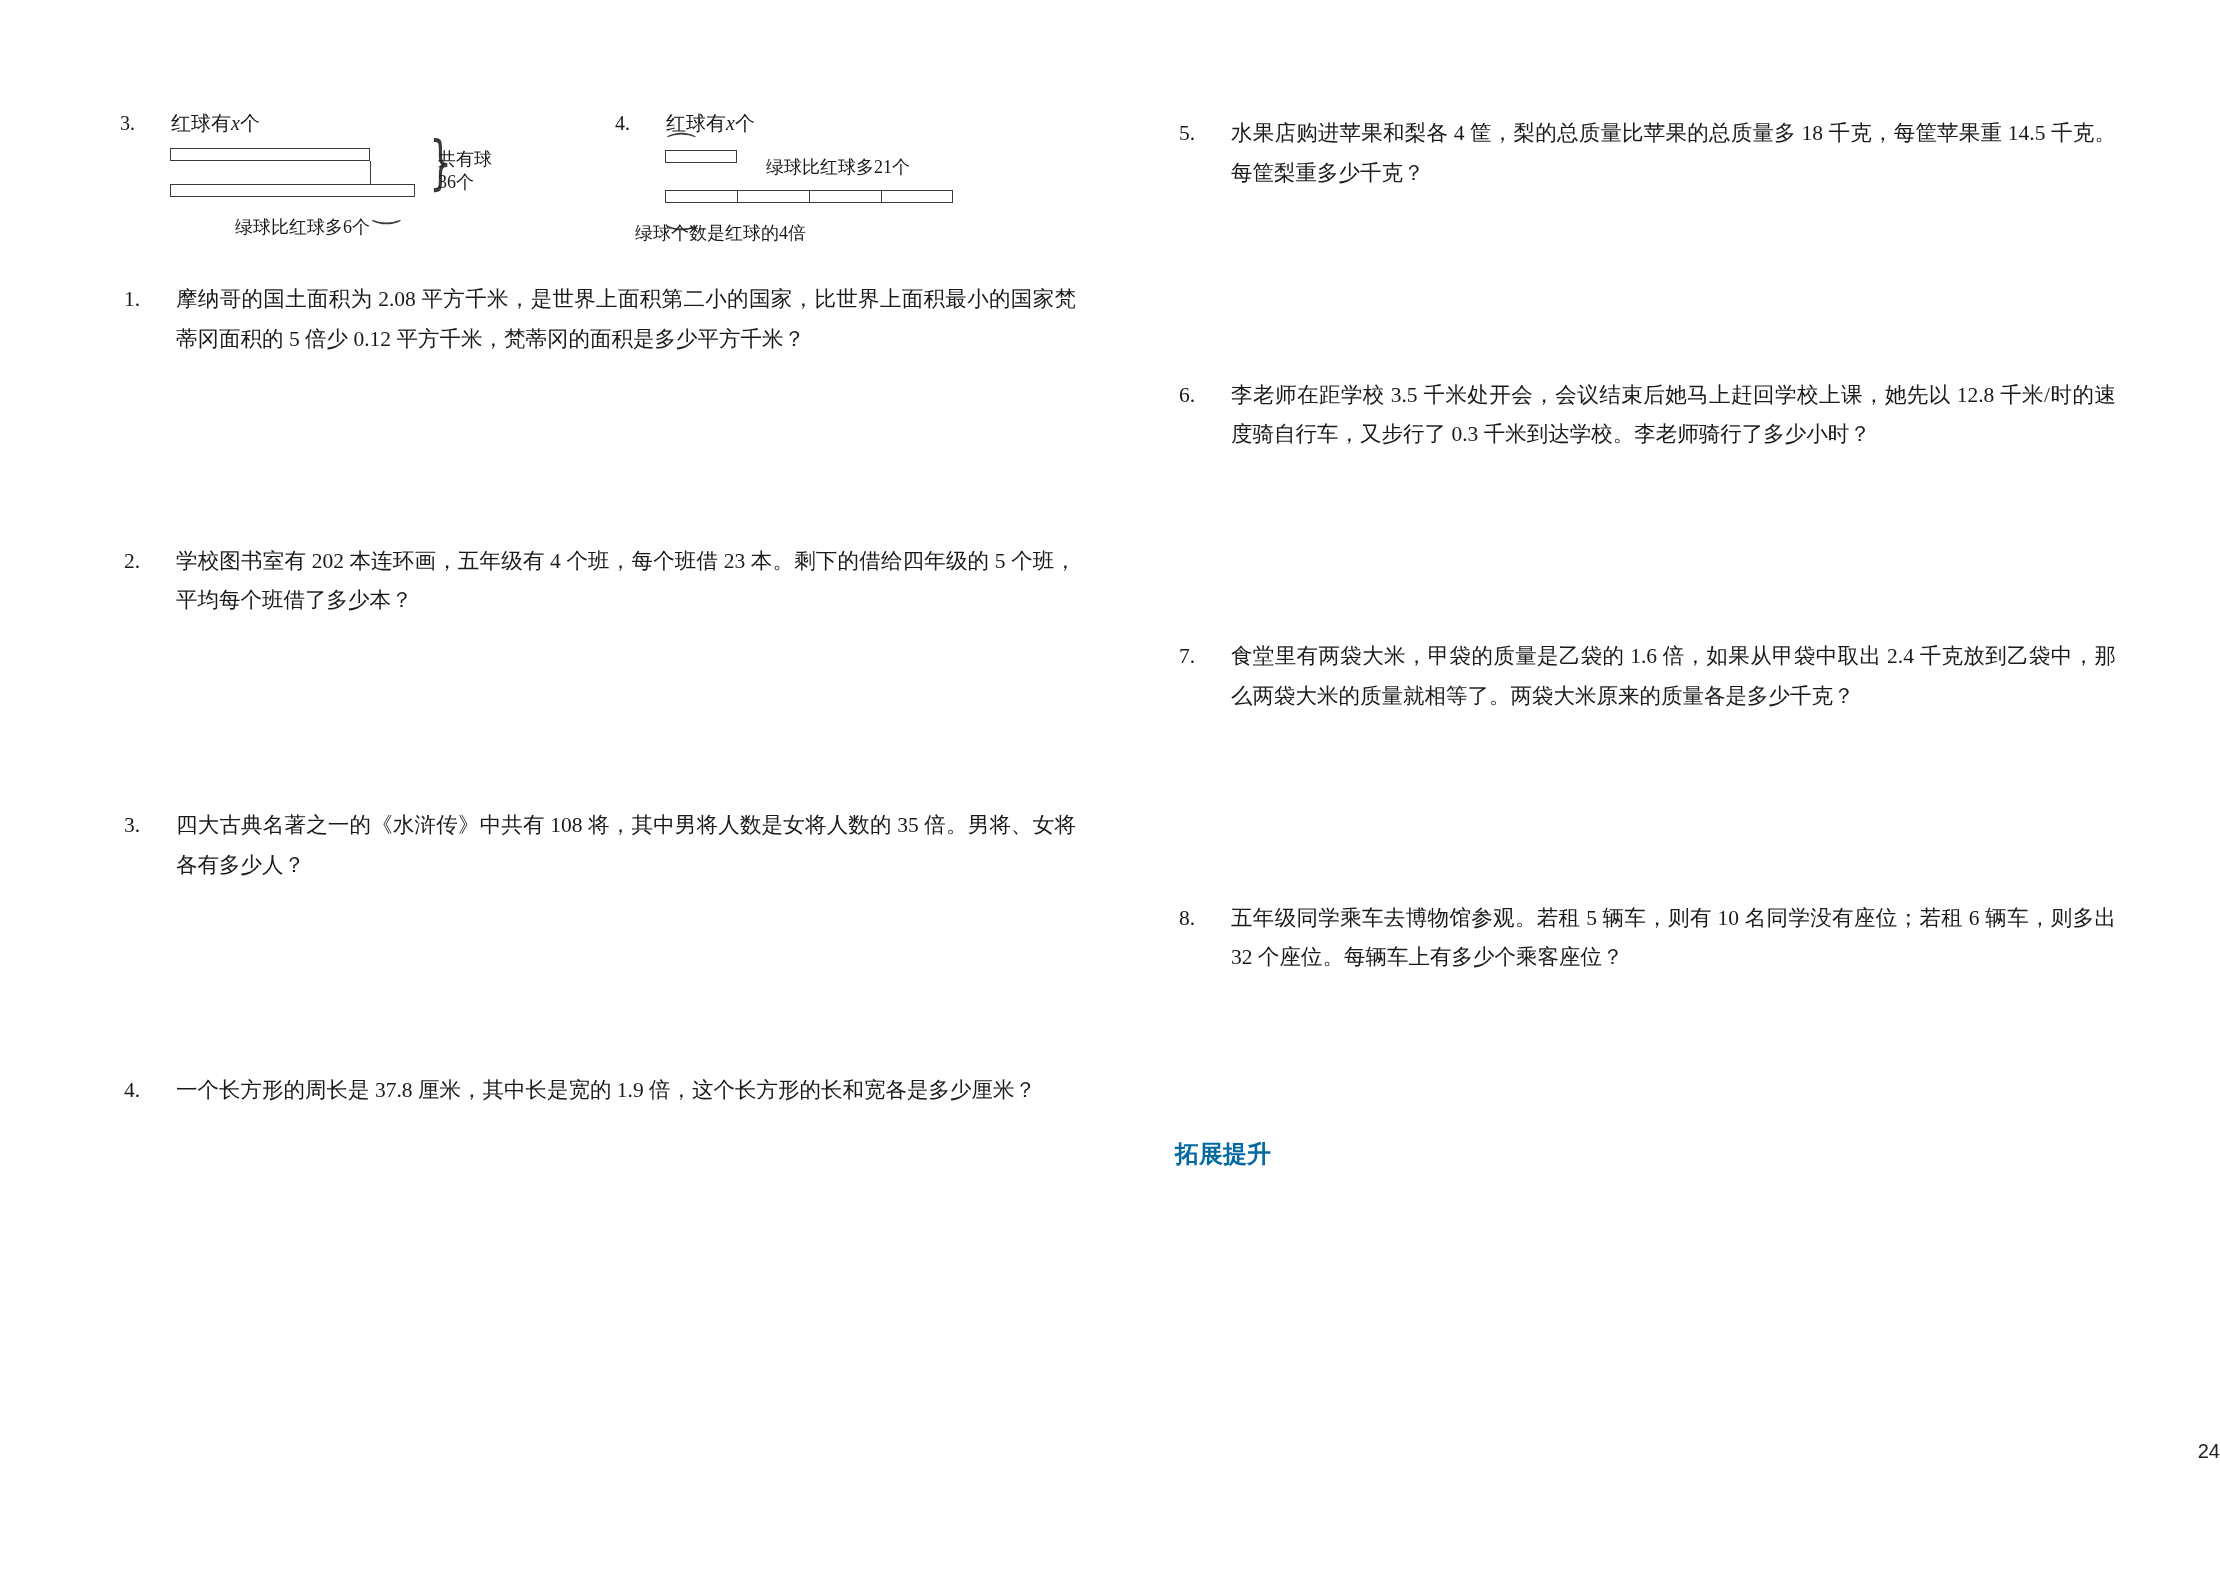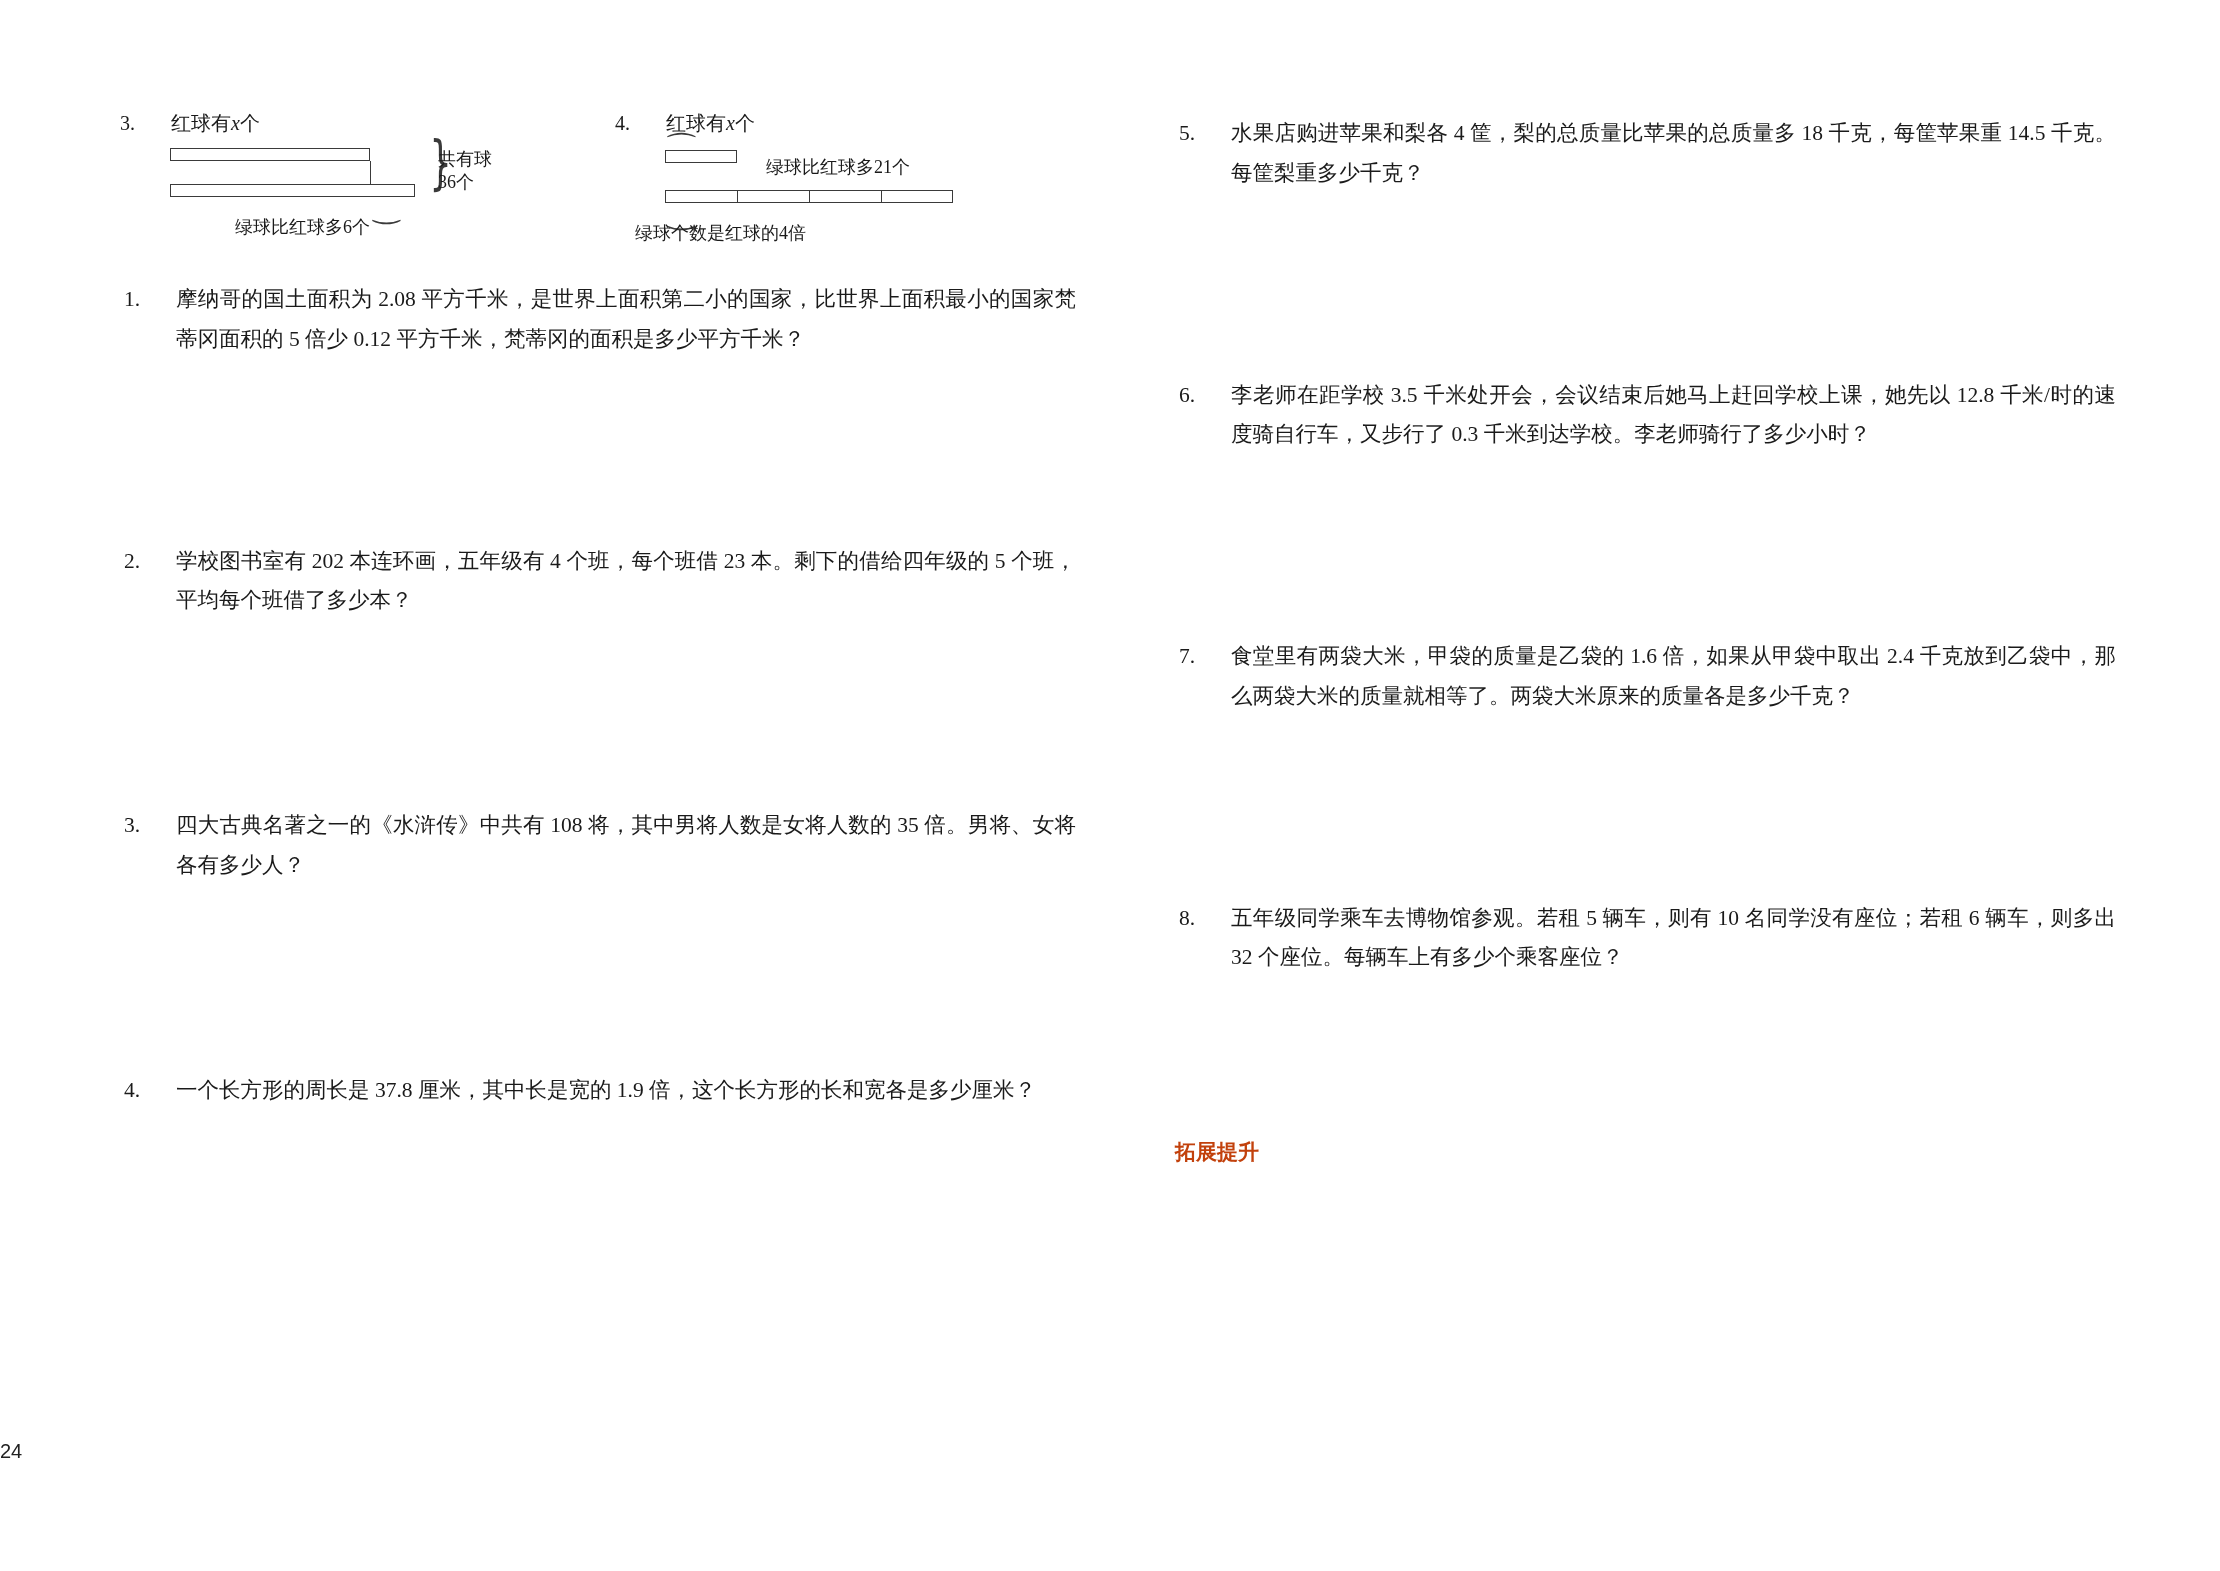--- a/index.html
+++ b/index.html
@@ -121,39 +121,39 @@
     width: 44px;
     font-size: 21.5px;
   }
   .q p {
     margin: 4px;
     text-align: justify;
     text-justify: inter-ideograph;
   }
 
   .ext-title {
-    font-size: 21px;
+    font-size: 24px;
     font-weight: bold;
     font-family: "Liberation Sans", sans-serif;
-    color: #c2410c;
+    color: #0369a1;
     margin-bottom: 6px;
   }
   .ext-body {
     font-size: 21.5px;
     line-height: 1.85;
     text-indent: 44px;
     text-align: justify;
   }
 
   .page-num {
     position: absolute;
     left: 0;
     right: 0;
     top: 1440px;
-    text-align: left;
+    text-align: right;
     font-size: 20px;
     font-family: "Liberation Sans", sans-serif;
     color: #222;
   }
 </style>
 </head>
 <body>
 
 <div class="page">
 

